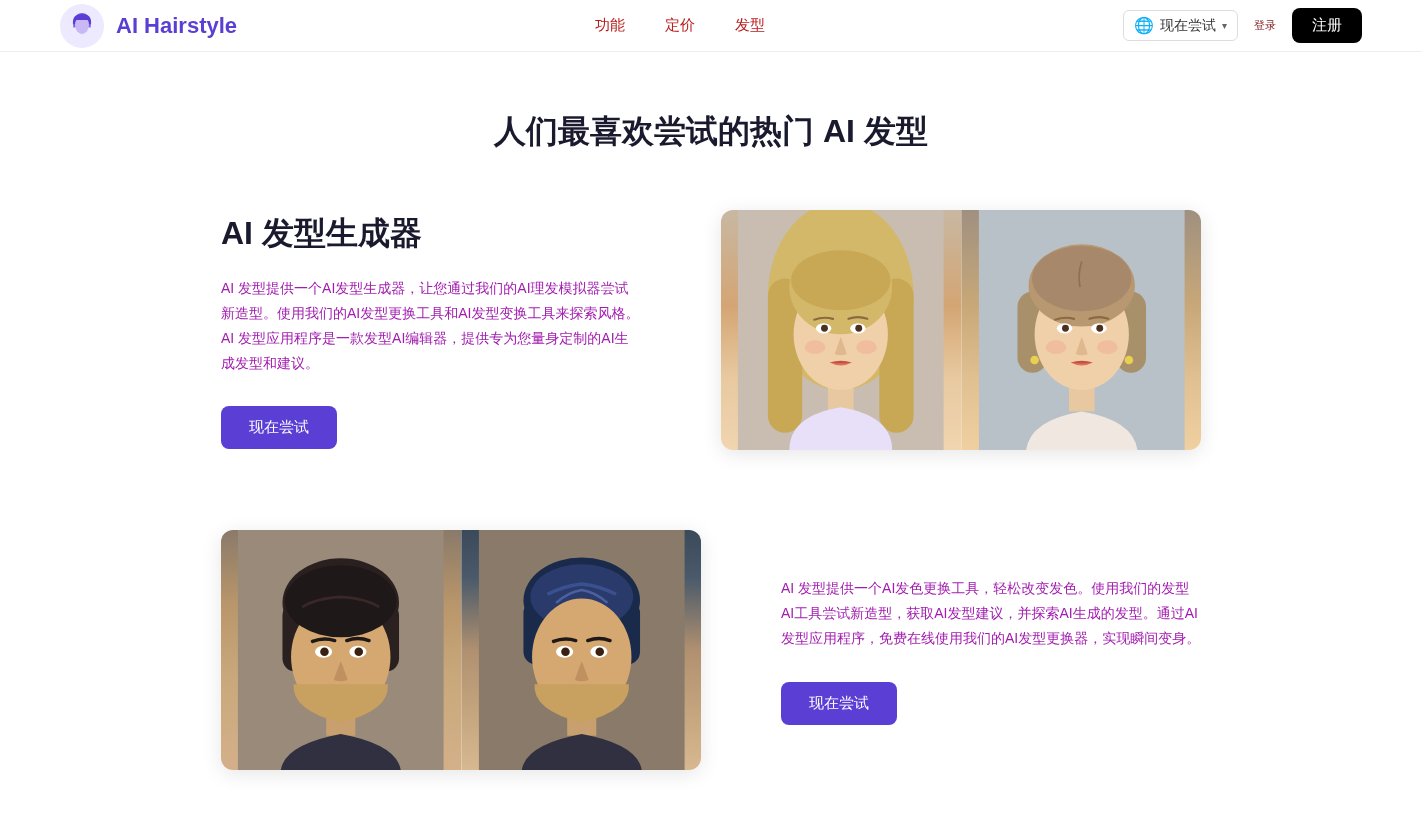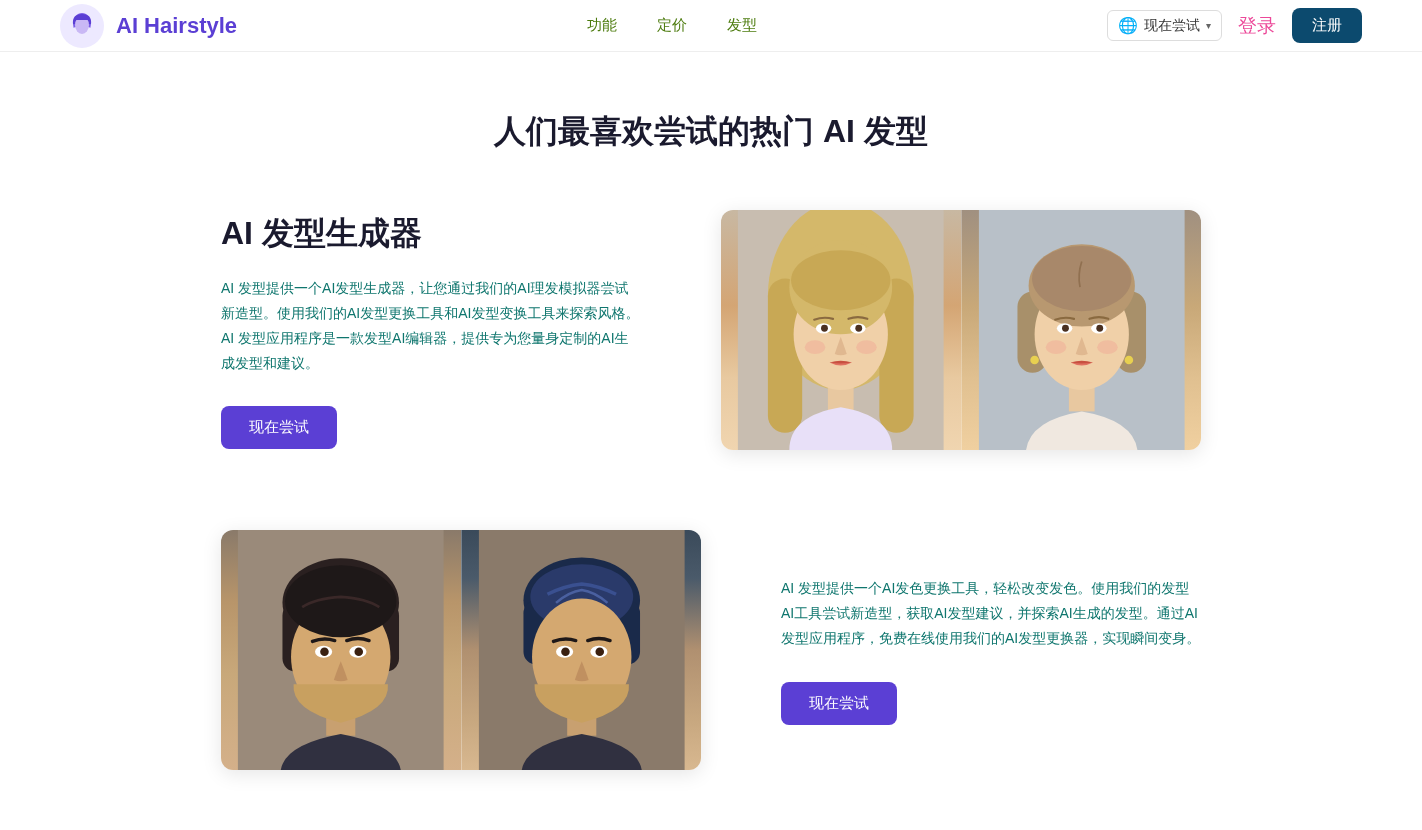--- a/index.html
+++ b/index.html
@@ -31,21 +31,21 @@
       font-size: 22px;
       font-weight: 700;
       color: #5b3fd4;
     }
     .navbar-center {
       display: flex;
       gap: 40px;
     }
     .nav-link {
       font-size: 15px;
-      color: #4d7c0f;
+      color: #b91c1c;
       cursor: pointer;
       text-decoration: none;
     }
     .navbar-right {
       display: flex;
       align-items: center;
       gap: 16px;
     }
     .lang-selector {
       display: flex;
@@ -56,26 +56,26 @@
       padding: 5px 10px;
       cursor: pointer;
       font-size: 14px;
       color: #333;
     }
     .globe-icon { font-size: 16px; }
     .chevron-icon { font-size: 10px; color: #666; }
     .btn-login {
       background: none;
       border: none;
-      font-size: 19px;
-      color: #ec4899;
+      font-size: 11px;
+      color: #7f1d1d;
       cursor: pointer;
     }
     .btn-register {
-      background: #0c4a6e;
+      background: #000000;
       color: #fff;
       border: none;
       border-radius: 8px;
       padding: 8px 20px;
       font-size: 15px;
       cursor: pointer;
       font-weight: 500;
     }
 
     
@@ -104,21 +104,21 @@
 
     .section-text { flex: 0 0 420px; }
     .section-heading {
       font-size: 32px;
       font-weight: 800;
       color: #1a1a2e;
       margin-bottom: 20px;
     }
     .section-desc {
       font-size: 14px;
-      color: #0f766e;
+      color: #a21caf;
       line-height: 1.8;
       margin-bottom: 30px;
     }
     .btn-try {
       background: #5b3fd4;
       color: #fff;
       border: none;
       border-radius: 8px;
       padding: 12px 28px;
       font-size: 15px;

